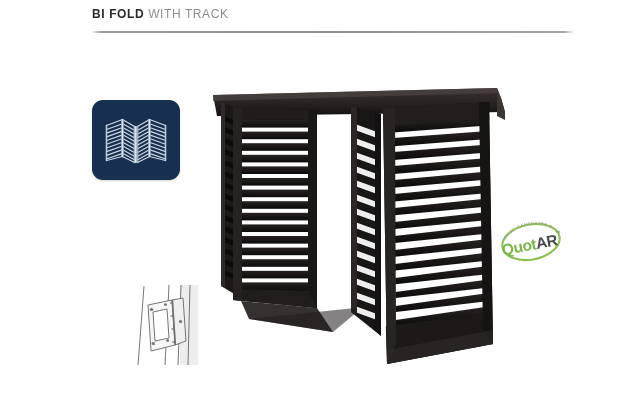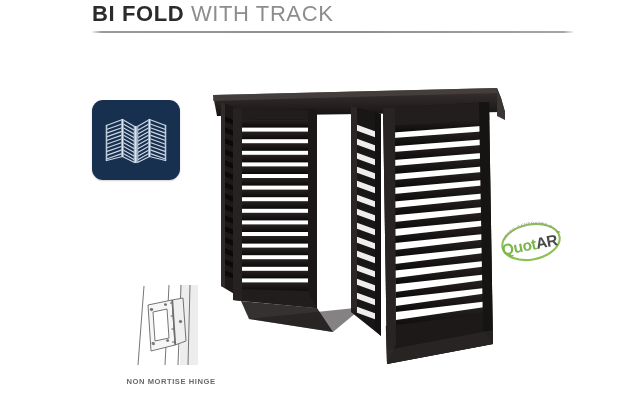--- a/index.html
+++ b/index.html
@@ -8,21 +8,21 @@
     background:#ffffff;
     font-family:"Liberation Sans",sans-serif;
     overflow:hidden;
     position:relative;
   }
   #page{position:relative;width:644px;height:400px;background:#fff;}
 
   
   .header{position:absolute;left:92px;top:4px;width:482px;}
   .title{
-    font-size:22px;letter-spacing:0.6px;white-space:nowrap;
+    font-size:12px;letter-spacing:0.6px;white-space:nowrap;
     line-height:20px;
   }
   .title .t-bold{font-weight:bold;color:#2b2b2b;}
   .title .t-light{font-weight:400;color:#8d8d8d;}
   .rule{
     position:absolute;left:92px;top:31px;width:481px;height:2px;
     background:linear-gradient(to right,#f2f2f2 0%,#9a9a9a 2%,#8e8e8e 50%,#a5a5a5 98%,#efefef 100%);
   }
 
   
@@ -339,15 +339,14 @@
       </g>
       <g stroke="#5d5d5d" stroke-width="0.7">
         <path d="M30.2 26.5 L32.8 26.5"></path>
           <path d="M32 59.2 L34.6 61.8"></path>
         <path d="M44.3 21.5 L46.7 21.5"></path>
           <path d="M46.4 57.5 L48.8 57.5"></path>
         <path d="M59.3 38.5 L61.7 38.5"></path>
       </g>
     </svg>
   </div>
-  <div class="hinge-label">NON MORTISE HINGE</div>
 
 </div>
 
 </body></html>

